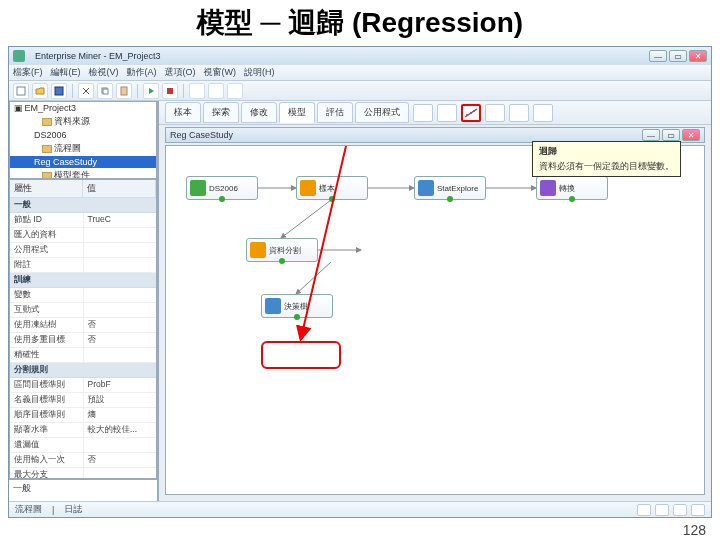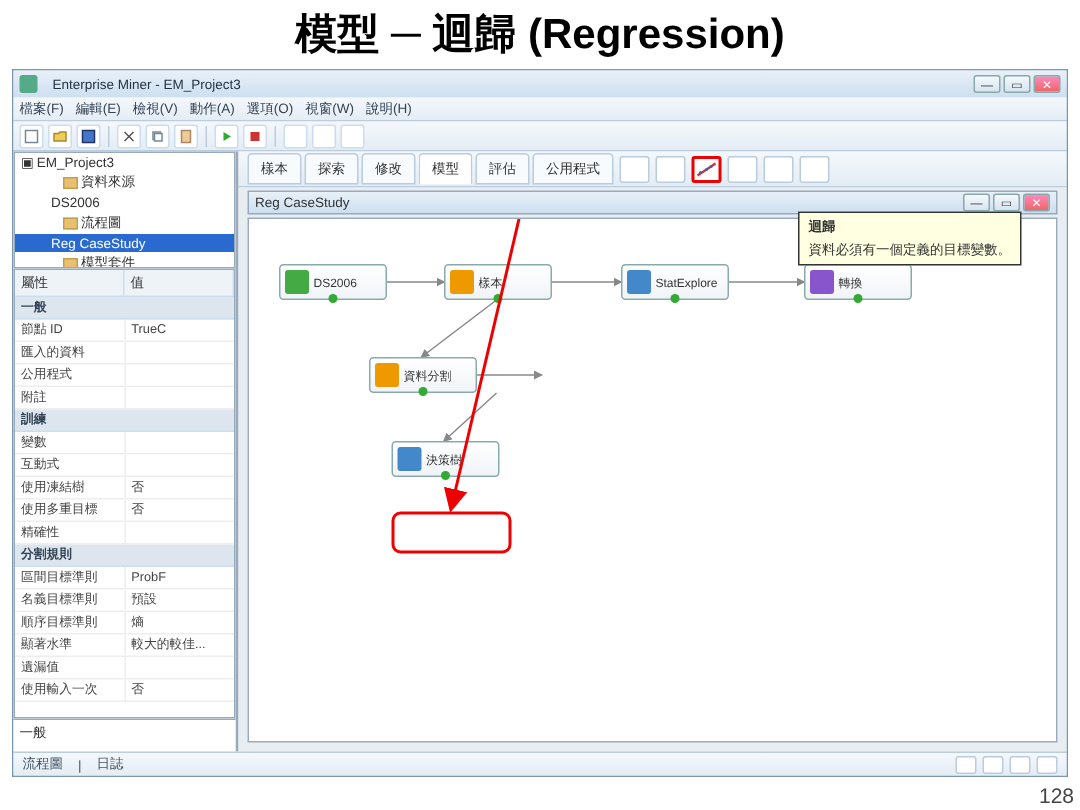--- a/index.html
+++ b/index.html
@@ -63,21 +63,21 @@
 .node .dot { position: absolute; width: 6px; height: 6px; background: #3a3; border-radius: 50%; bottom: -3px; left: 50%; transform: translateX(-50%); }
 .nico.green{background:#4a4;} .nico.orange{background:#e90;} .nico.blue{background:#48c;} .nico.purple{background:#85c;} .nico.teal{background:#0aa;}
 
 svg.links { position: absolute; left: 0; top: 0; width: 100%; height: 100%; pointer-events: none; }
 .redarrow { position: absolute; left: 0; top: 0; width: 100%; height: 100%; pointer-events: none; z-index: 5; }
 .redbox { position: absolute; border: 2px solid #e00; border-radius: 6px; background: #fff; }
 
 .statusbar { position: absolute; bottom: 0; left: 0; right: 0; height: 16px; background: linear-gradient(#f4f8fc,#e4ecf4); border-top: 1px solid #bcd; display: flex; align-items: center; padding: 0 6px; font-size: 9px; color: #456; gap: 10px; }
 .statusbar .sp { margin-left: auto; display: flex; gap: 4px; }
 .sbtn { width: 14px; height: 12px; background: #fff; border: 1px solid #bcd; border-radius: 2px; }
-.pagenum { position: absolute; right: 4px; bottom: 2px; font-size: 14px; color: #444; }
+.pagenum { position: absolute; right: 14px; bottom: 2px; font-size: 14px; color: #444; }
 </style>
 </head>
 <body>
 
 <div class="slide-title">模型 ─ 迴歸 (Regression)</div>
 
 <div class="app">
   <div class="titlebar">
     <span class="ticon"></span>
     <span class="ttext">Enterprise Miner - EM_Project3</span>
@@ -233,20 +233,24 @@
               <div class="pk">顯著水準</div>
               <div class="pv">較大的較佳...</div>
             </div>
             <div class="proprow">
               <div class="pk">遺漏值</div>
               <div class="pv"></div>
             </div>
             <div class="proprow">
               <div class="pk">使用輸入一次</div>
               <div class="pv">否</div>
+            </div>
+            <div class="proprow">
+              <div class="pk">最大分支</div>
+              <div class="pv"></div>
             </div>
           </div>
       </div>
 
       <div class="desc">一般</div>
     </div>
 
     <div class="rightcol">
       <div class="palette">
         <div class="ptab">樣本</div>

